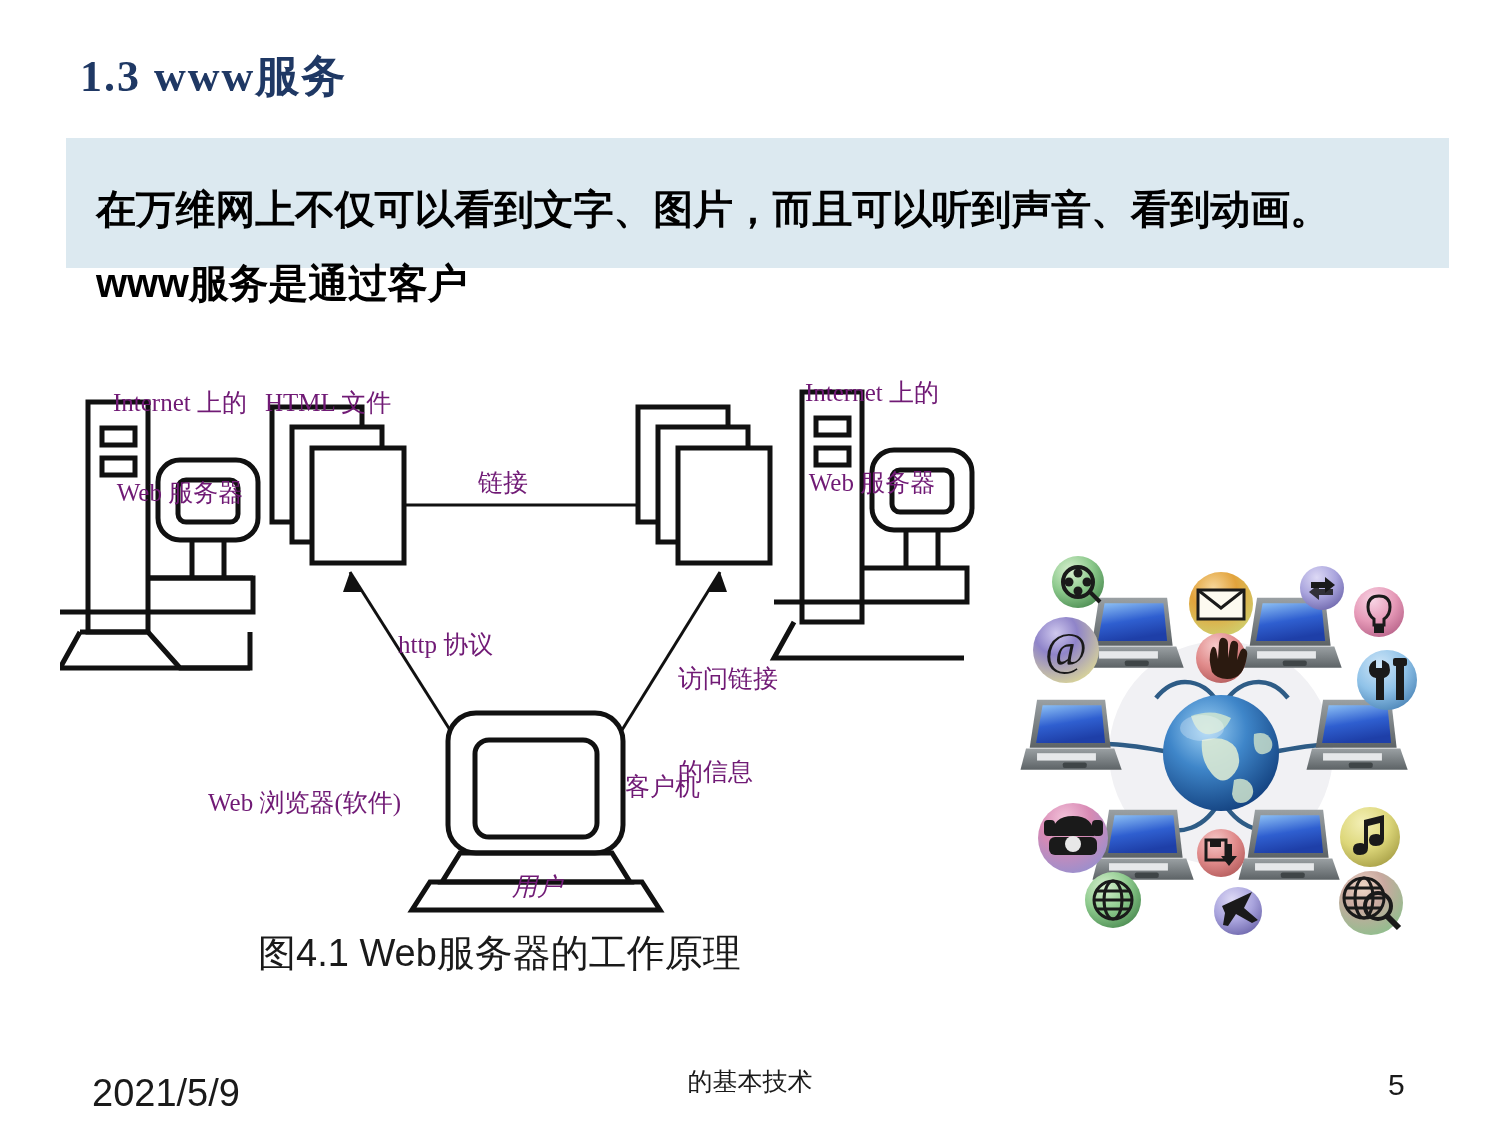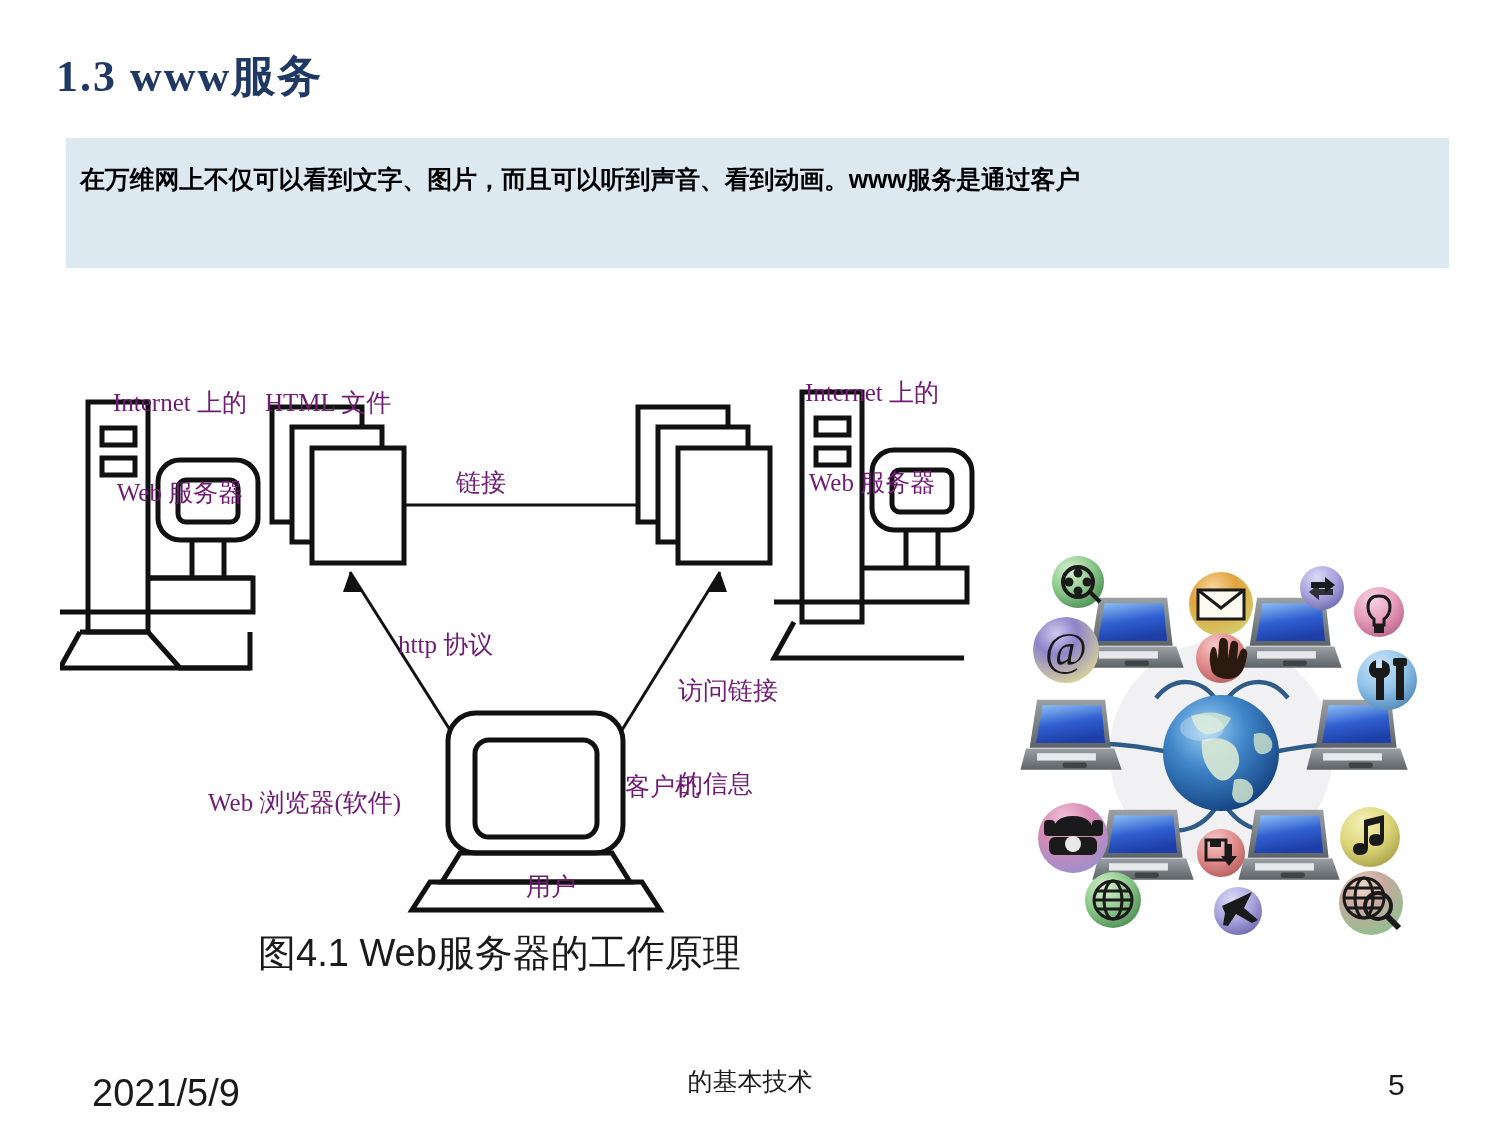--- a/index.html
+++ b/index.html
@@ -9,42 +9,42 @@
   body {
     width: 1500px; height: 1125px;
     position: relative;
     overflow: hidden;
     font-family: "Liberation Sans", sans-serif;
   }
 
   
   #slide-title {
     position: absolute;
-    left: 56px; top: 47px;
+    left: 80px; top: 47px;
     font-family: "Liberation Serif", serif;
     font-size: 44px;
     font-weight: 700;
     color: #1f3864;
     letter-spacing: 2px;
     white-space: nowrap;
   }
 
   
   #body-box {
     position: absolute;
     left: 66px; top: 138px;
     width: 1383px; height: 130px;
     background: #dce9f0;
     box-sizing: border-box;
     padding: 18px 14px 0 14px;
   }
   #body-box p {
-    margin: 0;
+    margin: 16px;
     font-family: "Liberation Sans", sans-serif;
-    font-size: 25px;
+    font-size: 40px;
     font-weight: 700;
     color: #000000;
     line-height: 1.85;
     letter-spacing: -0.2px;
   }
 
   
   #diagram {
     position: absolute;
     left: 60px; top: 300px;
@@ -184,39 +184,39 @@
     </g>
   </svg>
 
   <div class="dlabel" style="left:30px; top:28px; text-align:center; width:180px;">
     <div>Internet 上的</div>
     <div>Web 服务器</div>
   </div>
 
   <div class="dlabel" style="left:205px; top:88px;text-align:right;">HTML 文件</div>
 
-  <div class="dlabel" style="left:396px; top:168px;">链接</div>
+  <div class="dlabel" style="left:418px; top:168px;">链接</div>
 
   <div class="dlabel" style="left:722px; top:18px; text-align:center; width:180px;">
     <div>Internet 上的</div>
     <div>Web 服务器</div>
   </div>
 
   <div class="dlabel" style="left:338px; top:330px;">http 协议</div>
 
-  <div class="dlabel" style="left:618px; top:312px; line-height:1.25;">
+  <div class="dlabel" style="left:618px; top:300px; line-height:1.25;">
     <div>访问链接</div>
     <div style="">的信息</div>
   </div>
 
   <div class="dlabel" style="left:148px; top:488px;">Web 浏览器(软件)</div>
 
   <div class="dlabel" style="left:565px; top:472px;">客户机</div>
 
-  <div class="dlabel" style="left:466px; top:572px;">用户</div>
+  <div class="dlabel" style="left:452px; top:572px;font-style:italic;">用户</div>
 </div>
 
 <div id="figure-caption">图4.1  Web服务器的工作原理</div>
 
 <div id="clipart">
   <svg width="410" height="396" viewBox="0 0 410 396">
     <defs>
       <radialGradient id="globeGrad" cx="38%" cy="30%" r="75%">
         <stop offset="0%" stop-color="#9fd2f5"></stop>
         <stop offset="45%" stop-color="#3f86c9"></stop>

